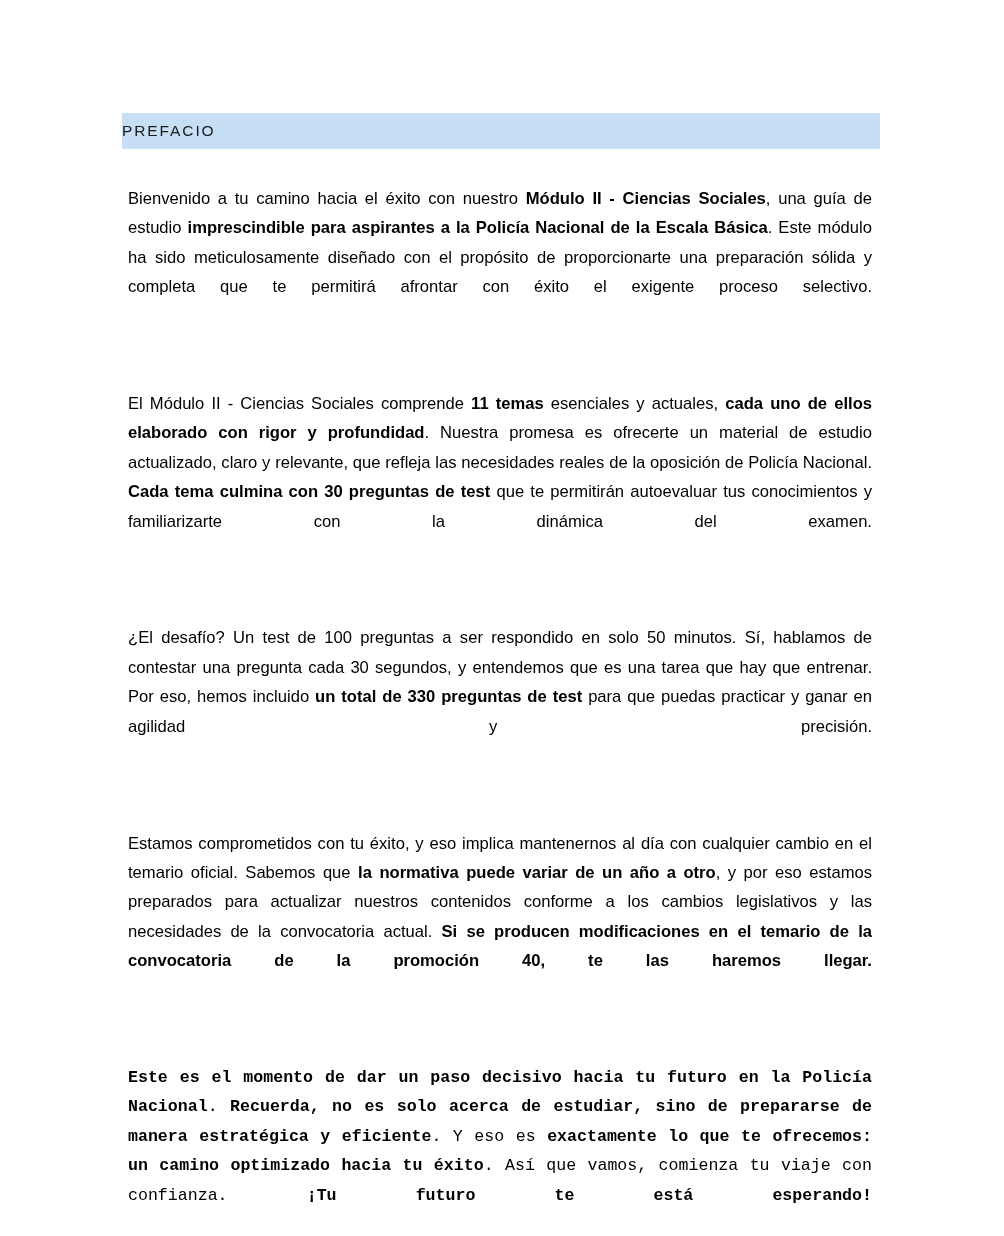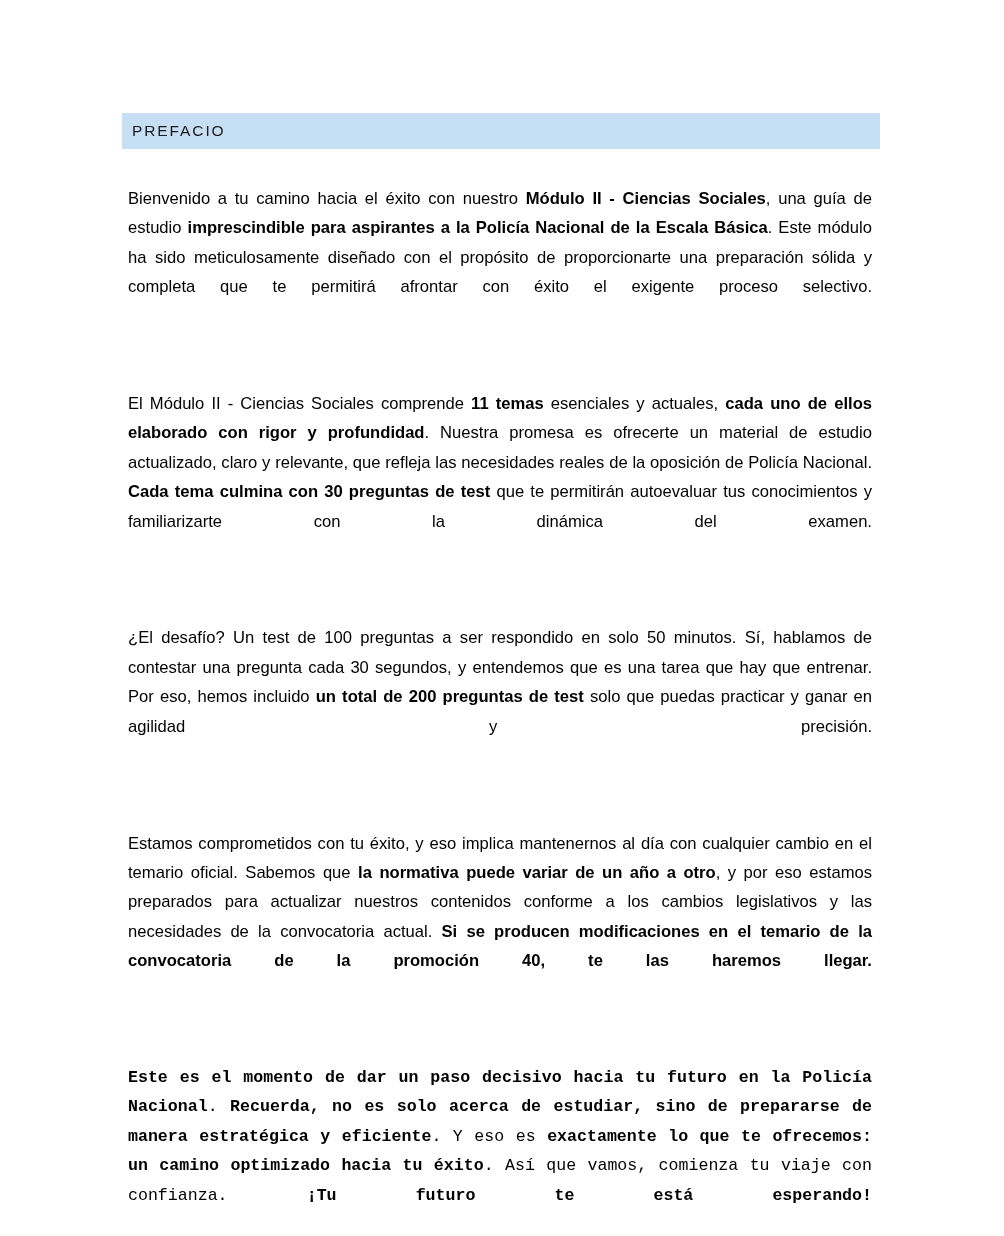--- a/index.html
+++ b/index.html
@@ -26,21 +26,20 @@
   .section-banner {
     position: absolute;
     left: 122px;
     top: 113px;
     width: 758px;
     height: 36px;
     background: #c6dff5;
     display: flex;
     align-items: center;
     box-sizing: border-box;
-    padding-left: 10px;
   }
   .section-banner .banner-title {
     font-size: 15.5px;
     font-weight: 400;
     letter-spacing: 1.9px;
     color: #1b1b1b;
     line-height: 1;
     font-family: "Liberation Sans", sans-serif;
   }
 
@@ -90,20 +89,20 @@
 
   <div class="section-banner" style="background: rgb(198, 223, 245);">
     <span class="banner-title">PREFACIO</span>
   </div>
 
   <div class="body-column">
     <p class="doc-paragraph"><span>Bienvenido a tu camino hacia el éxito con nuestro </span><strong>Módulo II - Ciencias Sociales</strong><span>, una guía de estudio </span><strong>imprescindible para aspirantes a la Policía Nacional de la Escala Básica</strong><span>. Este módulo ha sido meticulosamente diseñado con el propósito de proporcionarte una preparación sólida y completa que te permitirá afrontar con éxito el exigente proceso selectivo.</span></p>
     <div class="para-gap"></div>
     <p class="doc-paragraph"><span>El Módulo II - Ciencias Sociales comprende </span><strong>11 temas</strong><span> esenciales y actuales, </span><strong>cada uno de ellos elaborado con rigor y profundidad</strong><span>. Nuestra promesa es ofrecerte un material de estudio actualizado, claro y relevante, que refleja las necesidades reales de la oposición de Policía Nacional. </span><strong>Cada tema culmina con 30 preguntas de test</strong><span> que te permitirán autoevaluar tus conocimientos y familiarizarte con la dinámica del examen.</span></p>
     <div class="para-gap"></div>
-    <p class="doc-paragraph"><span>¿El desafío? Un test de 100 preguntas a ser respondido en solo 50 minutos. Sí, hablamos de contestar una pregunta cada 30 segundos, y entendemos que es una tarea que hay que entrenar. Por eso, hemos incluido </span><strong>un total de 200 preguntas de test</strong><span> solo que puedas practicar y ganar en agilidad y precisión.</span></p>
+    <p class="doc-paragraph"><span>¿El desafío? Un test de 100 preguntas a ser respondido en solo 50 minutos. Sí, hablamos de contestar una pregunta cada 30 segundos, y entendemos que es una tarea que hay que entrenar. Por eso, hemos incluido </span><strong>un total de 330 preguntas de test</strong><span> para que puedas practicar y ganar en agilidad y precisión.</span></p>
     <div class="para-gap"></div>
     <p class="doc-paragraph"><span>Estamos comprometidos con tu éxito, y eso implica mantenernos al día con cualquier cambio en el temario oficial. Sabemos que </span><strong>la normativa puede variar de un año a otro</strong><span>, y por eso estamos preparados para actualizar nuestros contenidos conforme a los cambios legislativos y las necesidades de la convocatoria actual. </span><strong>Si se producen modificaciones en el temario de la convocatoria de la promoción 40, te las haremos llegar.</strong></p>
     <div class="para-gap"></div>
     <p class="doc-paragraph"><strong>Este es el momento de dar un paso decisivo hacia tu futuro en la Policía Nacional</strong><span>. </span><strong>Recuerda, no es solo acerca de estudiar, sino de prepararse de manera estratégica y eficiente</strong><span>. Y eso es </span><strong>exactamente lo que te ofrecemos: un camino optimizado hacia tu éxito</strong><span>. Así que vamos, comienza tu viaje con confianza. </span><strong>¡Tu futuro te está esperando!</strong></p>
   </div>
 
 </div>
 
 </body></html>

